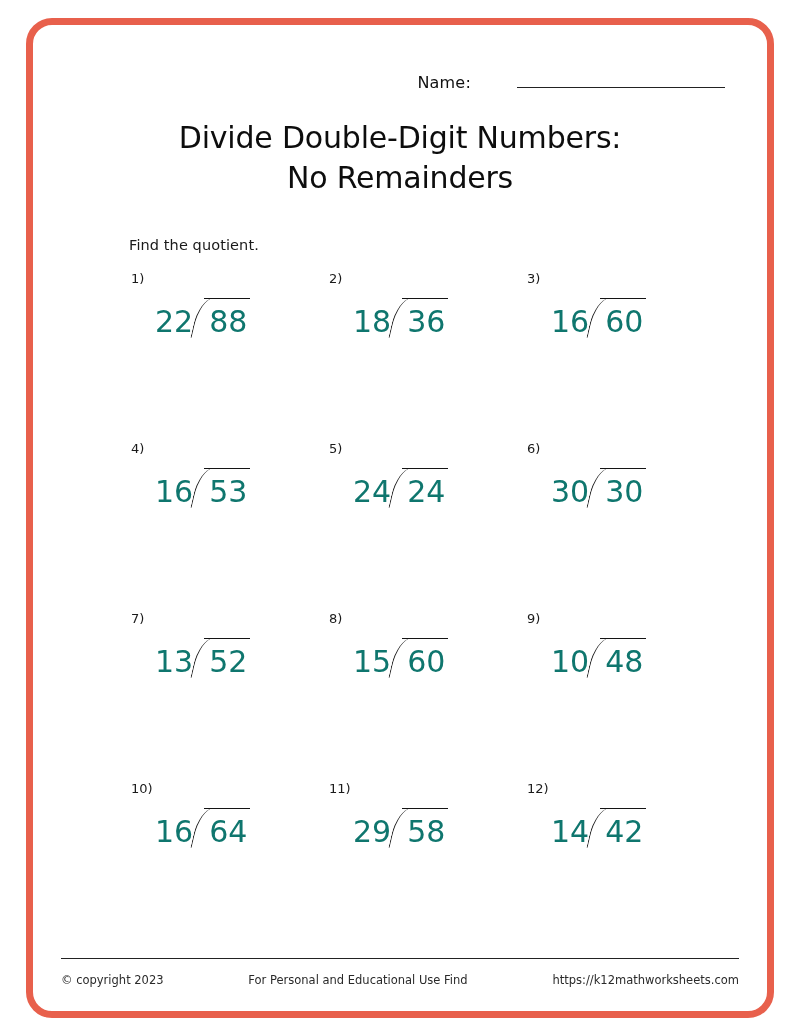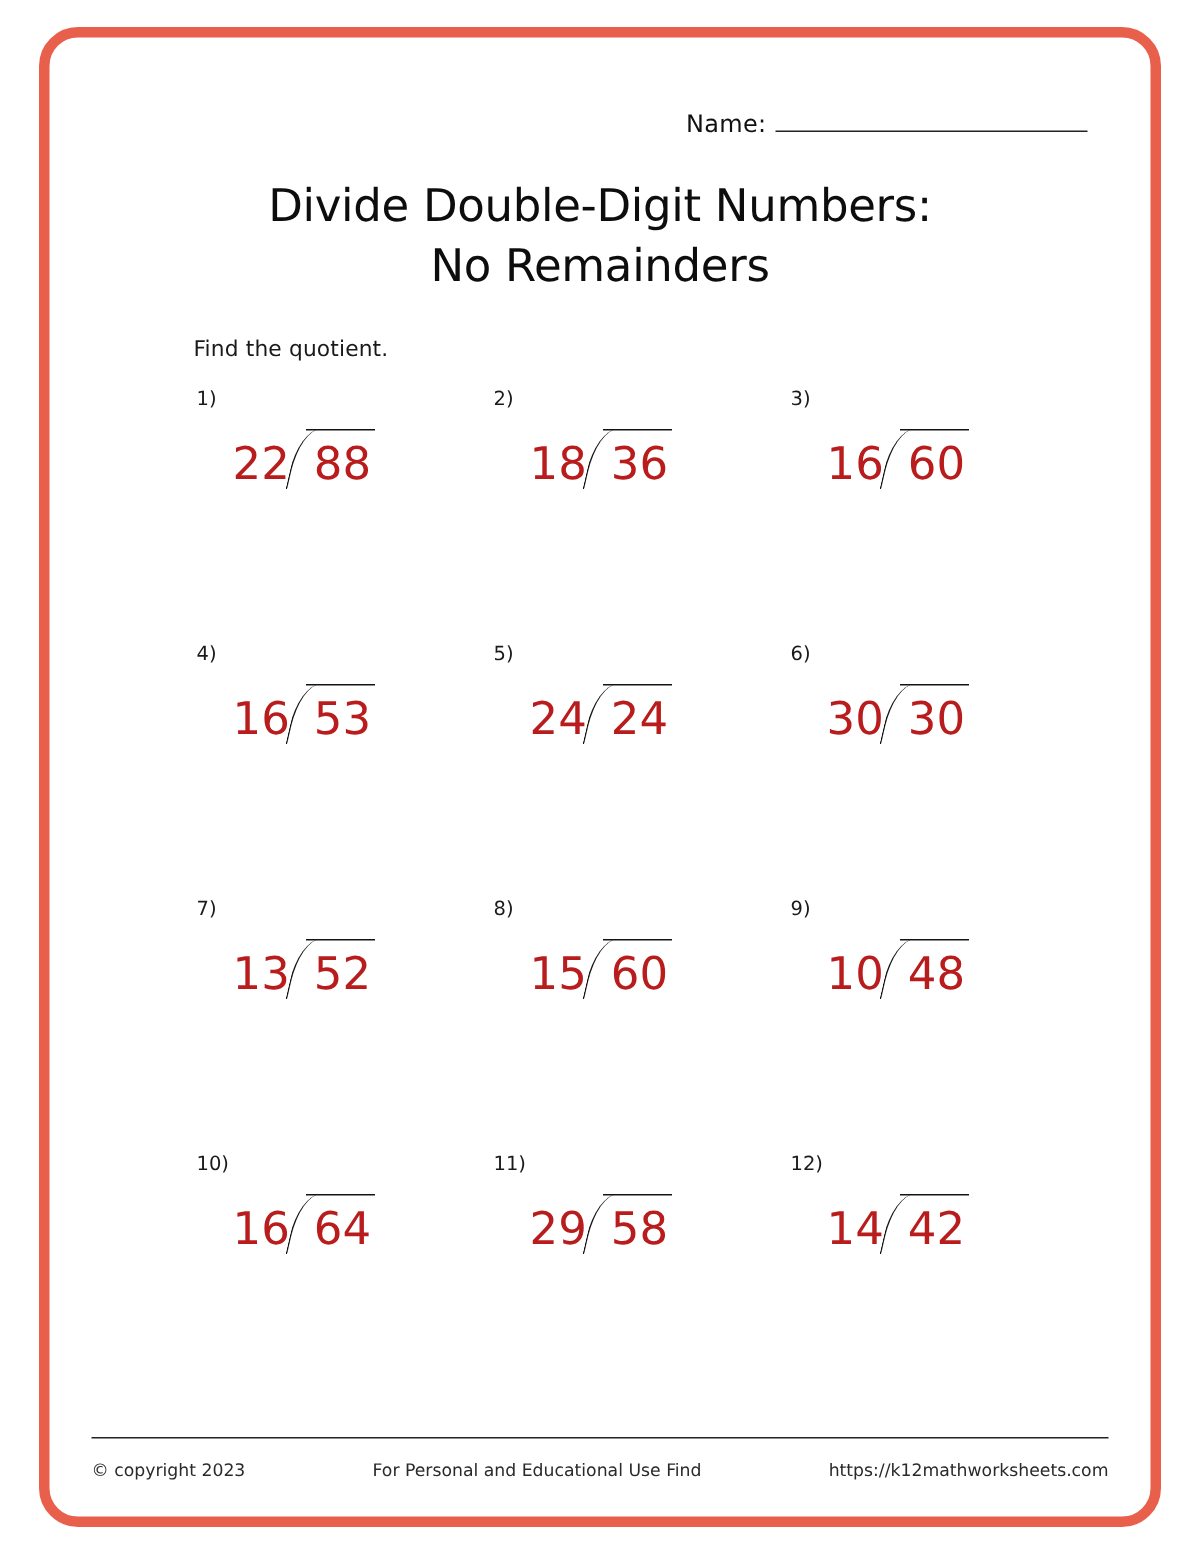--- a/index.html
+++ b/index.html
@@ -38,20 +38,21 @@
     box-sizing: border-box;
   }
 
   
   .name-row {
     display: flex;
     justify-content: flex-end;
     align-items: baseline;
     padding-right: 8px;
     margin-top: 22px;
+    gap: 40px;
   }
   .name-label {
     font-size: 16px;
     letter-spacing: 0.2px;
     color: #111;
   }
   .name-blank {
     display: inline-block;
     width: 208px;
     margin-left: 6px;
@@ -66,21 +67,21 @@
     font-size: 30px;
     line-height: 1.32;
     margin-top: 26px;
     letter-spacing: -0.2px;
     color: #0d0d0d;
   }
   .title-line2 { display: block; }
 
   
   .instruction {
-    margin-top: 28px;
+    margin-top: 40px;
     margin-left: 62px;
     font-size: 14.5px;
     color: #1a1a1a;
     letter-spacing: 0.1px;
   }
 
   
   .grid {
     margin-top: 10px;
     display: grid;
@@ -100,21 +101,21 @@
     color: #1a1a1a;
   }
   .expr {
     position: absolute;
     left: 34px;
     top: 34px;
     display: flex;
     align-items: flex-end;
     font-size: 30px;
     line-height: 1;
-    color: #b91c1c;
+    color: #0f766e;
   }
   .divisor {
     padding-right: 2px;
     padding-top: 10px;
   }
   
   .bracket {
     position: relative;
     padding-top: 10px;
     padding-left: 13px;

